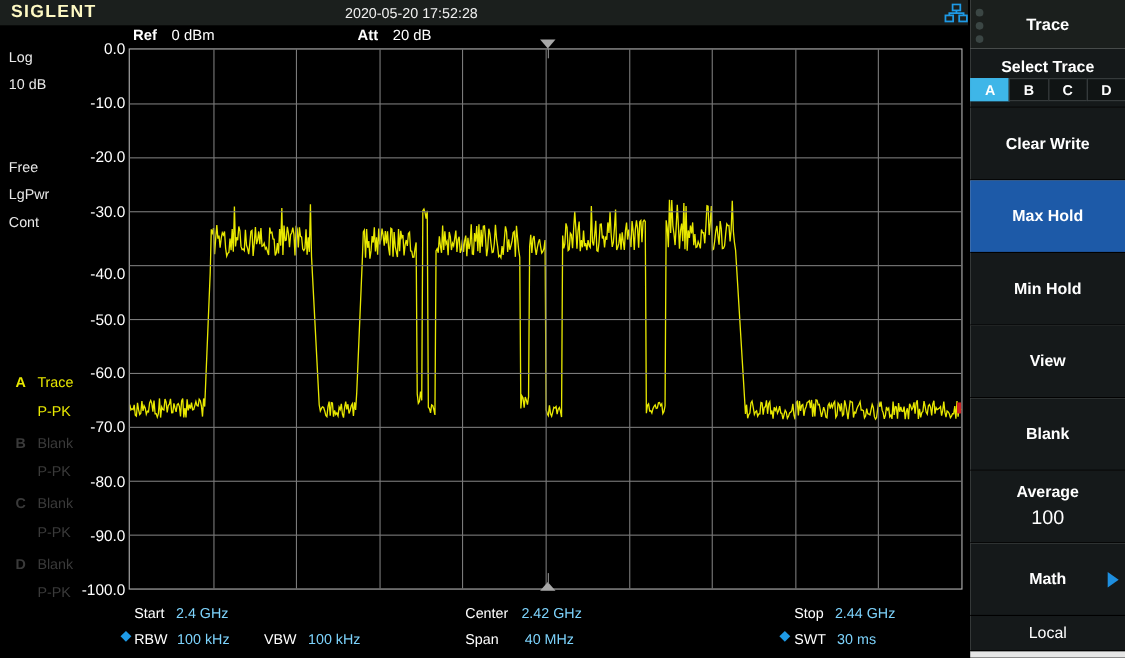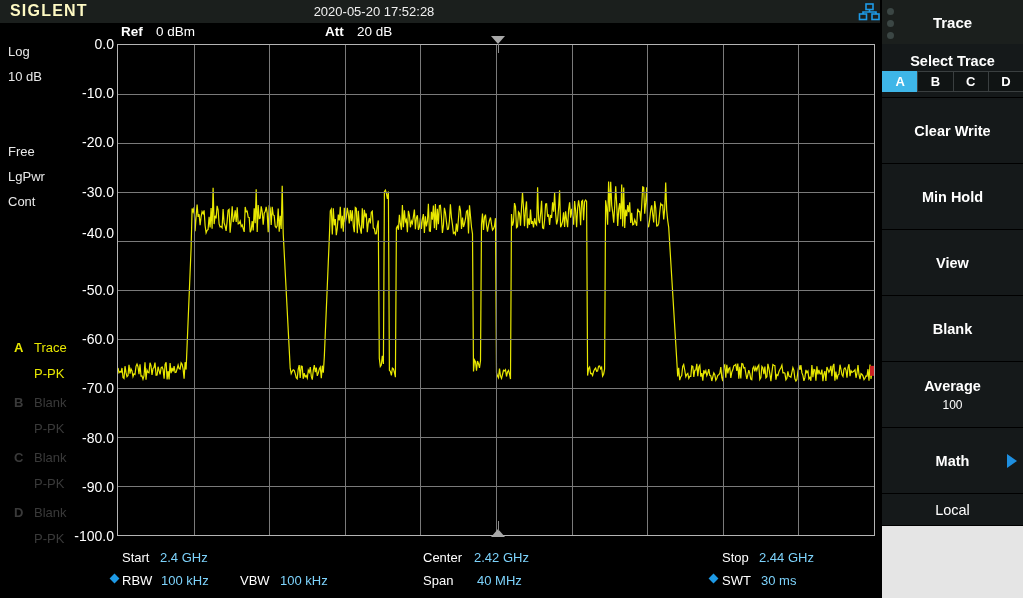--- a/index.html
+++ b/index.html
@@ -92,21 +92,21 @@
   }
   .mitem {
     position: relative; width: 141px; border-bottom: 1px solid #000;
     background: #15191a;
     display: flex; flex-direction: column;
     align-items: center; justify-content: center;
     color: #ffffff; font-size: 14.5px; font-weight: bold;
     text-align: center;
   }
   .mitem.sel { background: #1d5aa8; }
-  .mitem .sub { font-size: 12px; font-weight: normal; margin-top: 4px; }
+  .mitem .sub { font-size: 18px; font-weight: normal; margin-top: 4px; }
   .mitem .arrow {
     position: absolute; right: 6px; top: 50%; transform: translateY(-50%);
     width: 0; height: 0;
     border-top: 7px solid transparent; border-bottom: 7px solid transparent;
     border-left: 10px solid #1e8fe0;
   }
   .abcd { display: flex; width: 141px; height: 22px; margin-top: 2px; }
   .abcd .b {
     flex: 1; border: 1px solid #3a3f40; margin-right: -1px;
     display: flex; align-items: center; justify-content: center;
@@ -162,21 +162,21 @@
       <div class="tracelbl" style="left: 34px; top: 476px; color: rgb(58, 58, 58);">P-PK</div>
       <div class="tracelbl" style="left: 14px; top: 505px; color: rgb(58, 58, 58);"><span class="tl-id">D</span><span>Blank</span></div>
       <div class="tracelbl" style="left: 34px; top: 531px; color: rgb(58, 58, 58);">P-PK</div>
     </div>
 
   <div class="yaxis" id="yaxis">
       <span style="top: 0px;">0.0</span>
       <span style="top: 49.2px;">-10.0</span>
       <span style="top: 98.4px; margin-left: 29px;">-20.0</span>
       <span style="top: 147.6px;">-30.0</span>
-      <span style="top: 189px; text-align: center;">-40.0</span>
+      <span style="top: 205px; text-align: center;">-40.0</span>
       <span style="top: 246px;">-50.0</span>
       <span style="top: 295.2px;">-60.0</span>
       <span style="top: 344.4px;">-70.0</span>
       <span style="top: 393.6px;">-80.0</span>
       <span style="top: 442.8px;">-90.0</span>
       <span style="top: 492px;">-100.0</span>
     </div>
 
   <div class="grid" id="grid">
     <svg id="plot" width="756" height="490">
@@ -250,20 +250,23 @@
           <div class="b">B</div>
           <div class="b">C</div>
           <div class="b">D</div>
         </div>
     </div>
 
     <div id="menu-items">
         <div class="mitem" style="height: 66px;">
           <span>Clear Write</span>
         </div>
+        <div class="mitem sel" style="height: 66px;">
+          <span>Max Hold</span>
+        </div>
         <div class="mitem" style="height: 66px;">
           <span>Min Hold</span>
         </div>
         <div class="mitem" style="height: 66px;">
           <span>View</span>
         </div>
         <div class="mitem" style="height: 66px;">
           <span>Blank</span>
         </div>
         <div class="mitem" style="height: 66px;">

